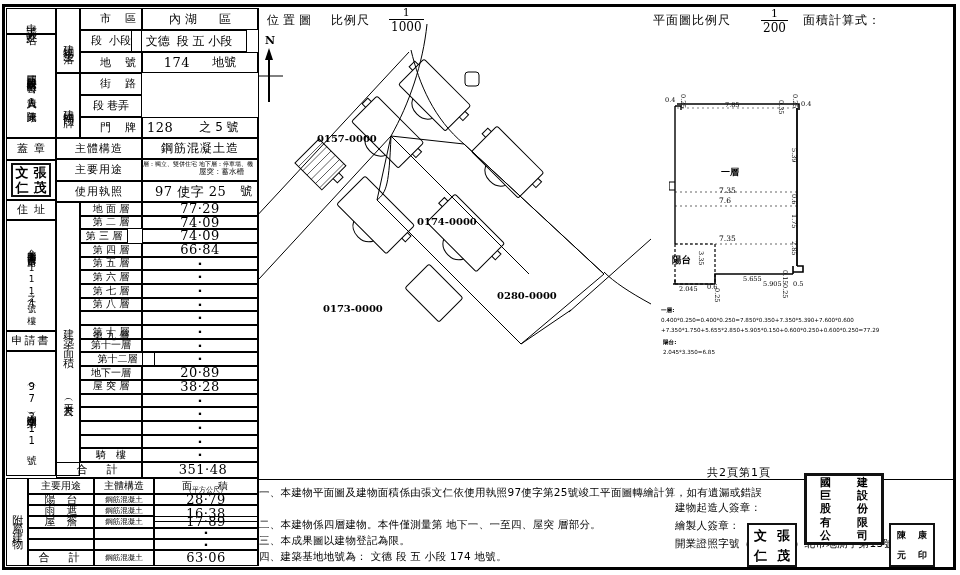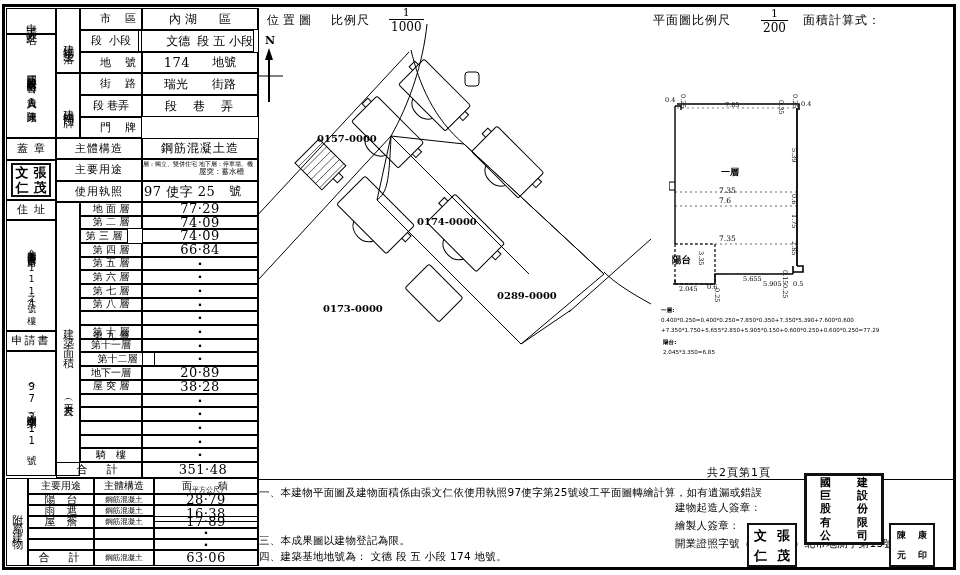--- a/index.html
+++ b/index.html
@@ -93,54 +93,51 @@
     </div>
     <div class="cell" style="left:136px;top:0;width:116px;height:22px;">
       <span style="font-size:12px;letter-spacing:4px;">內湖</span>
       <span style="font-size:12px;margin-left:18px;">區</span>
     </div>
 
     <div class="cell" style="left:74px;top:22px;width:62px;height:22px;">
       <span style="font-size:11px;">段</span>
         <span style="font-size:11px;margin-left:7px;">小段</span>
     </div>
-    <div class="cell" style="left:132px;top:22px;width:116px;height:22px;justify-content:flex-end;">
+    <div class="cell" style="left:125px;top:22px;width:116px;height:22px;">
       <span style="font-size:12px;">文德</span>
       <span style="font-size:12px;margin-left:7px;">段 五 小段</span>
     </div>
 
     <div class="cell" style="left:74px;top:44px;width:62px;height:21px;">
       <span style="font-size:11px;letter-spacing:14px;padding-left:14px;">地</span>
         <span style="font-size:11px;">號</span>
     </div>
     <div class="cell" style="left:136px;top:44px;width:116px;height:21px;">
       <span class="num">174</span>
       <span style="font-size:12px;margin-left:22px;">地號</span>
     </div>
 
     <div class="cell" style="left:74px;top:65px;width:62px;height:22px;">
       <span style="font-size:11px;letter-spacing:14px;padding-left:14px;">街</span>
         <span style="font-size:11px;">路</span>
     </div>
-    <div class="cell" style="left:136px;top:65px;width:116px;height:22px;">
-      <span style="font-size:12px;">瑞光</span>
-      <span style="font-size:12px;margin-left:24px;">街路</span>
-    </div>
 
     <div class="cell" style="left:74px;top:87px;width:62px;height:22px;">
       <span style="font-size:11px;letter-spacing:3px;">段</span>
         <span style="font-size:11px;">巷弄</span>
     </div>
-    <div class="cell" style="left:136px;top:87px;width:116px;height:22px;">
-      <span style="font-size:12px;letter-spacing:2px;">段　巷　弄</span>
-    </div>
 
     <div class="cell" style="left:74px;top:109px;width:62px;height:21px;">
       <span style="font-size:11px;letter-spacing:14px;padding-left:14px;">門</span>
         <span style="font-size:11px;">牌</span>
+    </div>
+    <div class="cell" style="left:136px;top:109px;width:116px;height:21px;justify-content:flex-start;padding-left:4px;">
+      <span class="num">128</span>
+      <span style="font-size:12px;margin-left:26px;">之 5 號</span>
     </div>
 
     <div class="cell" style="left:0;top:130px;width:50px;height:22px;">
       <span style="font-size:11px;letter-spacing:6px;padding-left:6px;">蓋章</span>
     </div>
 
     <div class="cell" style="left:0;top:152px;width:50px;height:40px;">
       <div class="seal seal-name" style="position:relative;width:40px;height:34px;">
         <div class="sg" style="grid-template-columns:1fr 1fr;grid-template-rows:1fr 1fr;">
           <span>文</span>
@@ -162,21 +159,21 @@
       <span style="font-size:11px;letter-spacing:1px;">主要用途</span>
     </div>
     <div class="cell" style="left:136px;top:151px;width:116px;height:22px;overflow:hidden;position:absolute;">
       <span class="xtiny" style="position:absolute;left:-18px;top:1px;line-height:1.15;white-space:normal;width:130px;text-align:left;">一至四層：獨立、雙併住宅 地下層：停車場、機棒間</span>
       <span class="tiny" style="position:absolute;left:56px;top:8px;font-family:'DejaVu Serif','Liberation Serif',serif;">屋突：蓄水槽</span>
     </div>
 
     <div class="cell" style="left:50px;top:173px;width:86px;height:21px;">
       <span style="font-size:11px;letter-spacing:1px;">使用執照</span>
     </div>
-    <div class="cell" style="left:136px;top:173px;width:116px;height:21px;justify-content:flex-start;padding-left:1px;">
+    <div class="cell" style="left:136px;top:173px;width:116px;height:21px;justify-content:flex-start;padding-left:12px;">
       <span class="num">97 使字 25</span>
       <span style="font-size:12px;margin-left:14px;">號</span>
     </div>
 
     <div class="cell" style="left:0;top:192px;width:50px;height:20px;">
       <span style="font-size:11px;letter-spacing:6px;padding-left:6px;">住址</span>
     </div>
     <div class="cell" style="left:0;top:212px;width:50px;height:111px;padding:2px;">
       <span class="vtext" style="font-size:9px;max-height:106px;">台北市大同區南京西路211之1號4樓</span>
     </div>
@@ -466,21 +463,21 @@
         <g transform="translate(60,115) rotate(45)">
           <rect x="0" y="0" width="38" height="34"></rect>
           <path class="hatch" d="M5,0 L5,34 M11,0 L11,34 M17,0 L17,34 M23,0 L23,34 M29,0 L29,34 M35,0 L35,34"></path>
           <path d="M38,10 l6,0 l0,8 l-6,0"></path>
         </g>
       </g>
     </svg>
 
     <div class="maplabel" style="left:58px;top:125px;">0157-0000</div>
     <div class="maplabel" style="left:158px;top:208px;">0174-0000</div>
-    <div class="maplabel" style="left:238px;top:282px;">0289-0000</div>
+    <div class="maplabel" style="left:238px;top:282px;">0280-0000</div>
     <div class="maplabel" style="left:64px;top:295px;">0173-0000</div>
   </div>
 
   <div id="plan-panel">
     <div style="position:absolute;left:-2px;top:4px;font-size:12px;letter-spacing:1px;">平面圖比例尺</div>
     <div style="position:absolute;left:106px;top:-1px;text-align:center;font-family:'DejaVu Serif','Liberation Serif',serif;">
       <div style="font-size:11px;">1</div>
       <div style="border-top:1.5px solid #000;font-size:12px;padding:0 2px;">200</div>
     </div>
     <div style="position:absolute;left:148px;top:4px;font-size:12px;letter-spacing:1px;">面積計算式：</div>
@@ -543,20 +540,21 @@
     <div class="formula" style="left:6px;top:308px;">0.400*0.250=0.400*0.250=7.850*0.350+7.350*5.390+7.600*0.600</div>
     <div class="formula" style="left:6px;top:318px;">+7.350*1.750+5.655*2.850+5.905*0.150+0.600*0.250+0.600*0.250=77.29</div>
     <div class="formula" style="left:8px;top:330px;font-weight:bold;">陽台:</div>
     <div class="formula" style="left:8px;top:340px;">2.045*3.350=6.85</div>
 
     <div class="pages" style="left:52px;top:446px;">共2頁第1頁</div>
   </div>
 
   <div id="notes">
     <div class="note" style="left:0;top:2px;">一、本建物平面圖及建物面積係由張文仁依使用執照97使字第25號竣工平面圖轉繪計算，如有遺漏或錯誤</div>
+    <div class="note" style="left:0;top:34px;">二、本建物係四層建物。本件僅測量第 地下一、一至四、屋突 層部分。</div>
     <div class="note" style="left:0;top:50px;">三、本成果圖以建物登記為限。</div>
     <div class="note" style="left:0;top:66px;">四、建築基地地號為： 文德 段 五 小段 174 地號。</div>
 
     <div class="sig" style="left:416px;top:18px;">建物起造人簽章：</div>
     <div class="sig" style="left:416px;top:36px;">繪製人簽章：</div>
     <div class="sig" style="left:416px;top:54px;">開業證照字號（　　　　）北市地測字第13號</div>
 
     <div class="seal seal-lg" style="left:545px;top:-10px;width:80px;height:72px;border-width:3px;">
       <div class="sg" style="grid-template-columns:repeat(2,1fr);grid-template-rows:repeat(5,1fr);">
         <span>國</span>

